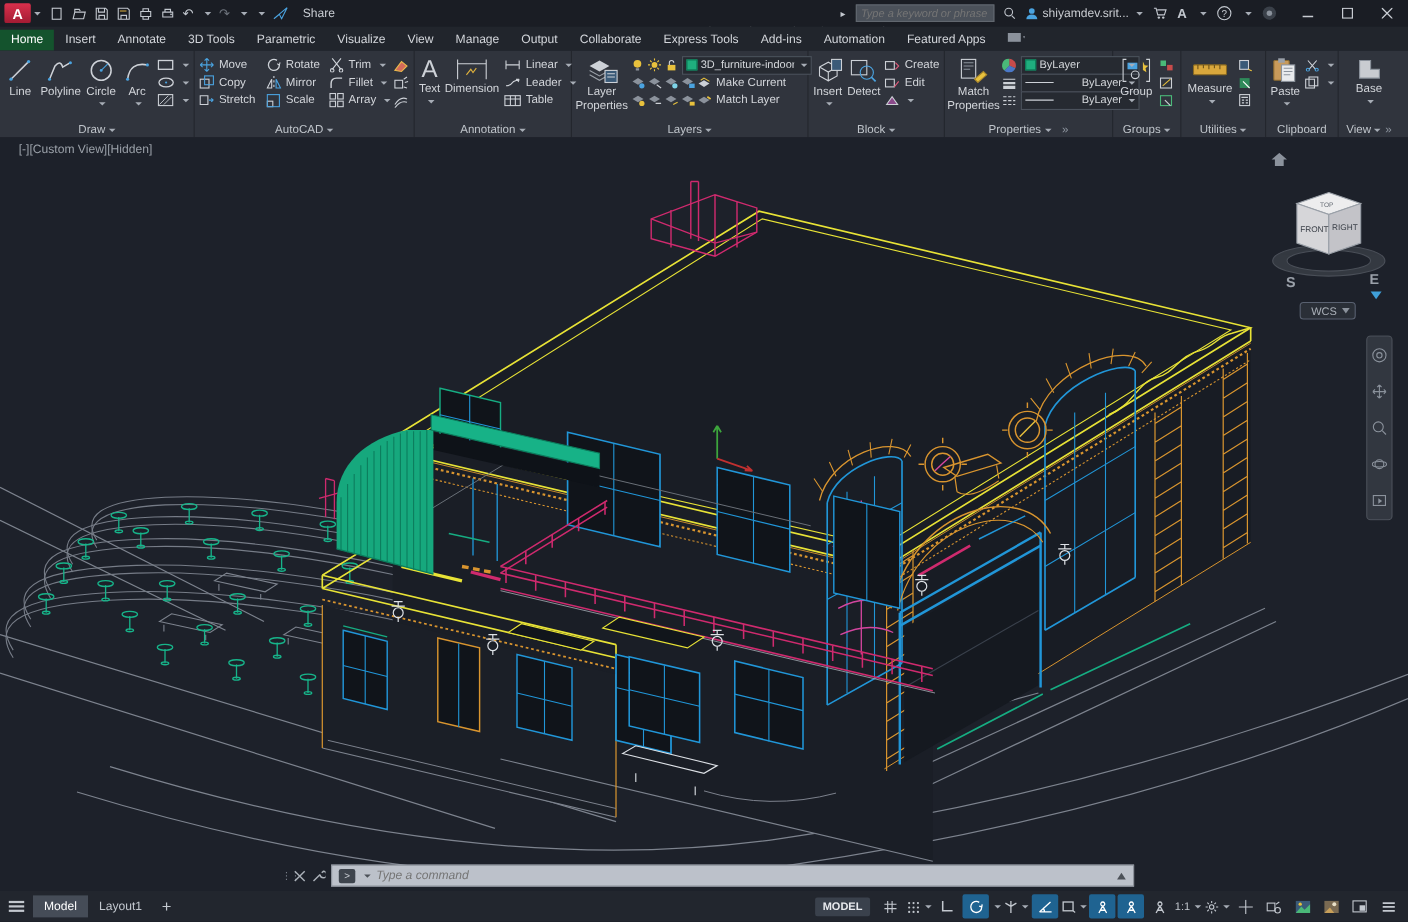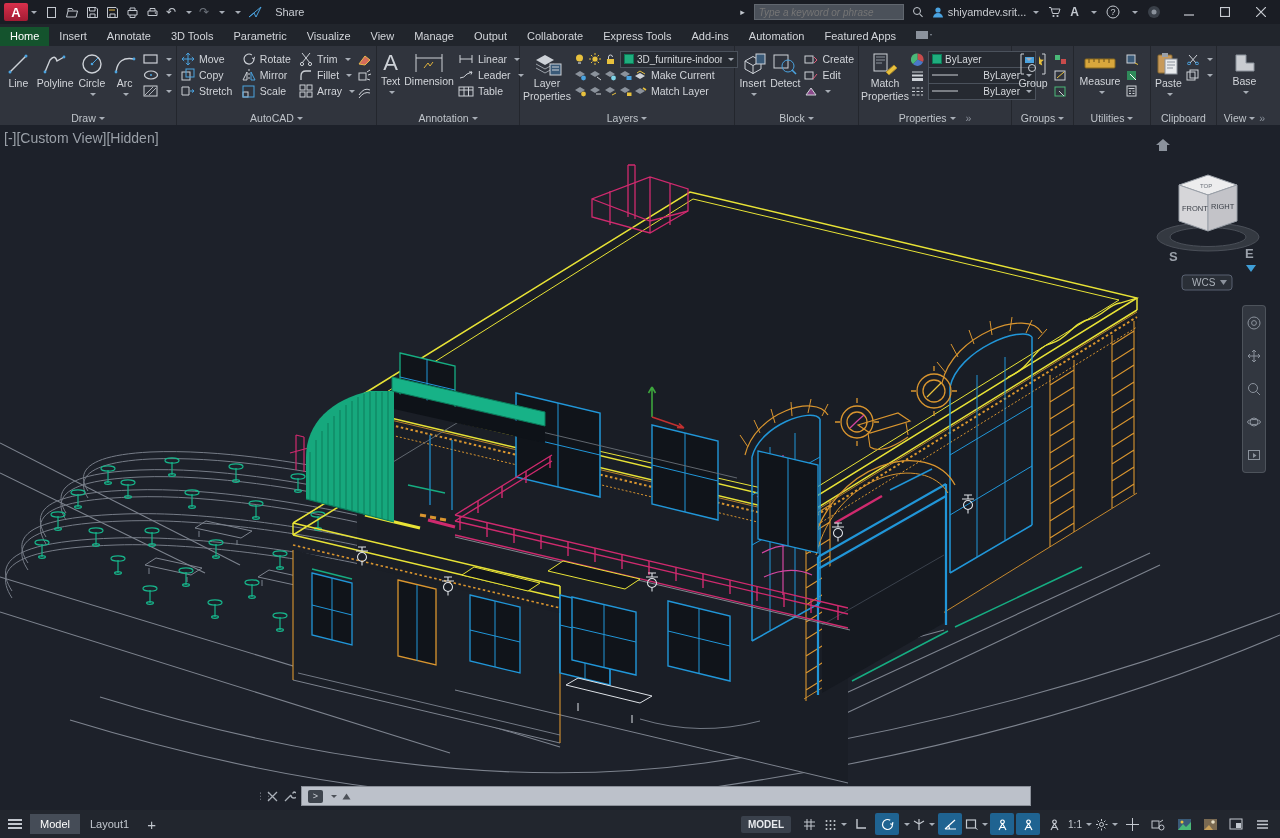--- a/index.html
+++ b/index.html
@@ -8,21 +8,21 @@
   .glyph { color:#c3c8cf; }
   i.cv { width:0;height:0;border:3px solid transparent;border-top-color:#a7adb6;display:inline-block;margin-left:3px;transform:translateY(2px); }
   
   #titlebar { position:absolute; top:0; left:0; width:1280px; height:24px; background:#1a1d24; display:flex; align-items:center; }
   .logo { width:24px;height:18px;background:linear-gradient(#d9304c,#a31b33);color:#fff;font-weight:bold;font-size:13px;display:flex;align-items:center;justify-content:center;margin-left:4px;border-radius:2px; }
   .qat { display:flex; align-items:center; gap:7px; margin-left:8px; }
   .qat svg { display:block; }
   .share { color:#c9cdd3; font-size:11px; margin-left:6px; }
   .titletext { position:absolute; left:50%; transform:translateX(-50%); top:0; height:24px; display:flex; align-items:center; gap:14px; color:#c9ccd1; font-size:11.5px; white-space:nowrap;margin-top:18px; }
   .tright { position:absolute; right:0; top:0; height:24px; display:flex; align-items:center; gap:9px; padding-right:6px; }
-  .searchbox { width:150px; height:16px; background:#4b515a; border:1px solid #61676f; display:flex; align-items:center; }
+  .searchbox { width:126px; height:16px; background:#4b515a; border:1px solid #61676f; display:flex; align-items:center; }
   .searchbox input { width:100%; background:transparent; border:none; outline:none; font-style:italic; font-size:10px; color:#c3c8cf; padding:0 4px; font-family:"Liberation Sans",sans-serif; }
   .mag { width:10px;height:10px;position:relative; }
   .mag::before { content:"";position:absolute;width:6px;height:6px;border:1.4px solid #c3c8cf;border-radius:50%;left:0;top:0; }
   .mag::after { content:"";position:absolute;width:4px;height:1.4px;background:#c3c8cf;transform:rotate(45deg);left:6px;top:8px; }
   .user { display:flex;align-items:center;gap:4px;color:#c9ccd1;font-size:11px; }
   .winbtns { display:flex; align-items:center; gap:26px; margin-left:14px; margin-right:8px; }
   
   #tabrow { position:absolute; top:24px; left:0; width:1280px; height:22px; background:#21252c; display:flex; align-items:flex-end; }
   .rtab { padding:3px 10px 4px; font-size:11px; color:#d2d5da; cursor:default; }
   .rtab.active { background:#14532d; color:#fff; }
@@ -35,21 +35,21 @@
   .smcol { display:flex; flex-direction:column; justify-content:flex-start; padding:2px 0; }
   .smrow { display:flex; align-items:center; gap:4px; font-size:10.5px; color:#d2d5da; height:16px; }
   .minirow { display:flex; gap:2px; align-items:center; }
   .dropsel { height:17px; background:#262a31; border:1px solid #4b525c; display:flex; align-items:center; gap:3px; font-size:10px; color:#d5d8dc; padding:0 3px; }
   .sw { width:10px; height:10px; background:#1fae7e; border:1px solid #0c7a57; }
   .lsel { width:118px; }
   .propsel { width:108px; }
   
   #viewport { position:absolute; top:125px; left:0; width:1280px; height:685px; background:#1d212a; overflow:hidden; }
   #drawing { position:absolute; inset:0; }
-  .viewlabel { position:absolute; left:4px; top:5px; font-size:14px; color:#9aa0a8; }
+  .viewlabel { position:absolute; left:17px; top:5px; font-size:11px; color:#9aa0a8; }
   #viewcube { position:absolute; right:8px; top:14px; }
   #navbar { position:absolute; right:14px; top:180px; width:24px; height:168px; background:rgba(150,156,166,0.18); border:1px solid rgba(160,166,176,0.25); border-radius:4px; display:flex; flex-direction:column; align-items:center; justify-content:space-around; color:#8b929c; font-size:12px; }
   
   #cmdline { position:absolute; left:256px; bottom:4px; display:flex; align-items:center; height:20px; }
   .cmdgrip { color:#7d838d; font-size:9px; letter-spacing:-1px; margin-right:5px; line-height:7px; width:6px; }
   .cmdbar { width:730px; height:20px; background:#bcc1ca; border:1px solid #8b9099; display:flex; align-items:center; padding:0 6px; gap:5px; }
   .cmdbar input { flex:1; border:none; background:transparent; outline:none; font-style:italic; font-size:11px; color:#4c5158; font-family:"Liberation Sans",sans-serif; }
   .cmicon { width:15px; height:13px; background:#3e444d; border-radius:2px; color:#cfd3d9; font-size:9px; display:flex; align-items:center; justify-content:center; }
   
   #statusbar { position:absolute; bottom:0; left:0; width:1280px; height:28px; background:#22262e; display:flex; align-items:center; }
@@ -1003,20 +1003,21 @@
     <div class="cmdgrip">⋮⋮</div>
     <svg width="11" height="11" style="margin-right:5px">
         <path d="M1 1 L10 10 M10 1 L1 10" stroke="#aab0b8" stroke-width="1.3"></path>
       </svg>
     <svg width="13" height="13" style="margin-right:5px">
         <path d="M2 11 L8 5 M8 5 a3 3 0 1 0 3 -3 l-1.5 1.5" stroke="#aab0b8" fill="none" stroke-width="1.3"></path>
       </svg>
     <div class="cmdbar">
       <span class="cmicon">&gt;</span>
       <i class="cv" style="border-top-color:#4c5158"></i>
+      <input placeholder="Type a command" style="">
       <svg width="9" height="7">
           <path d="M0.5 6.5 h8 l-4 -6 z" fill="#4c5158"></path>
         </svg>
     </div>
   </div>
 </div>
 
 <div id="statusbar">
   <div class="hamb">
       <span></span>

